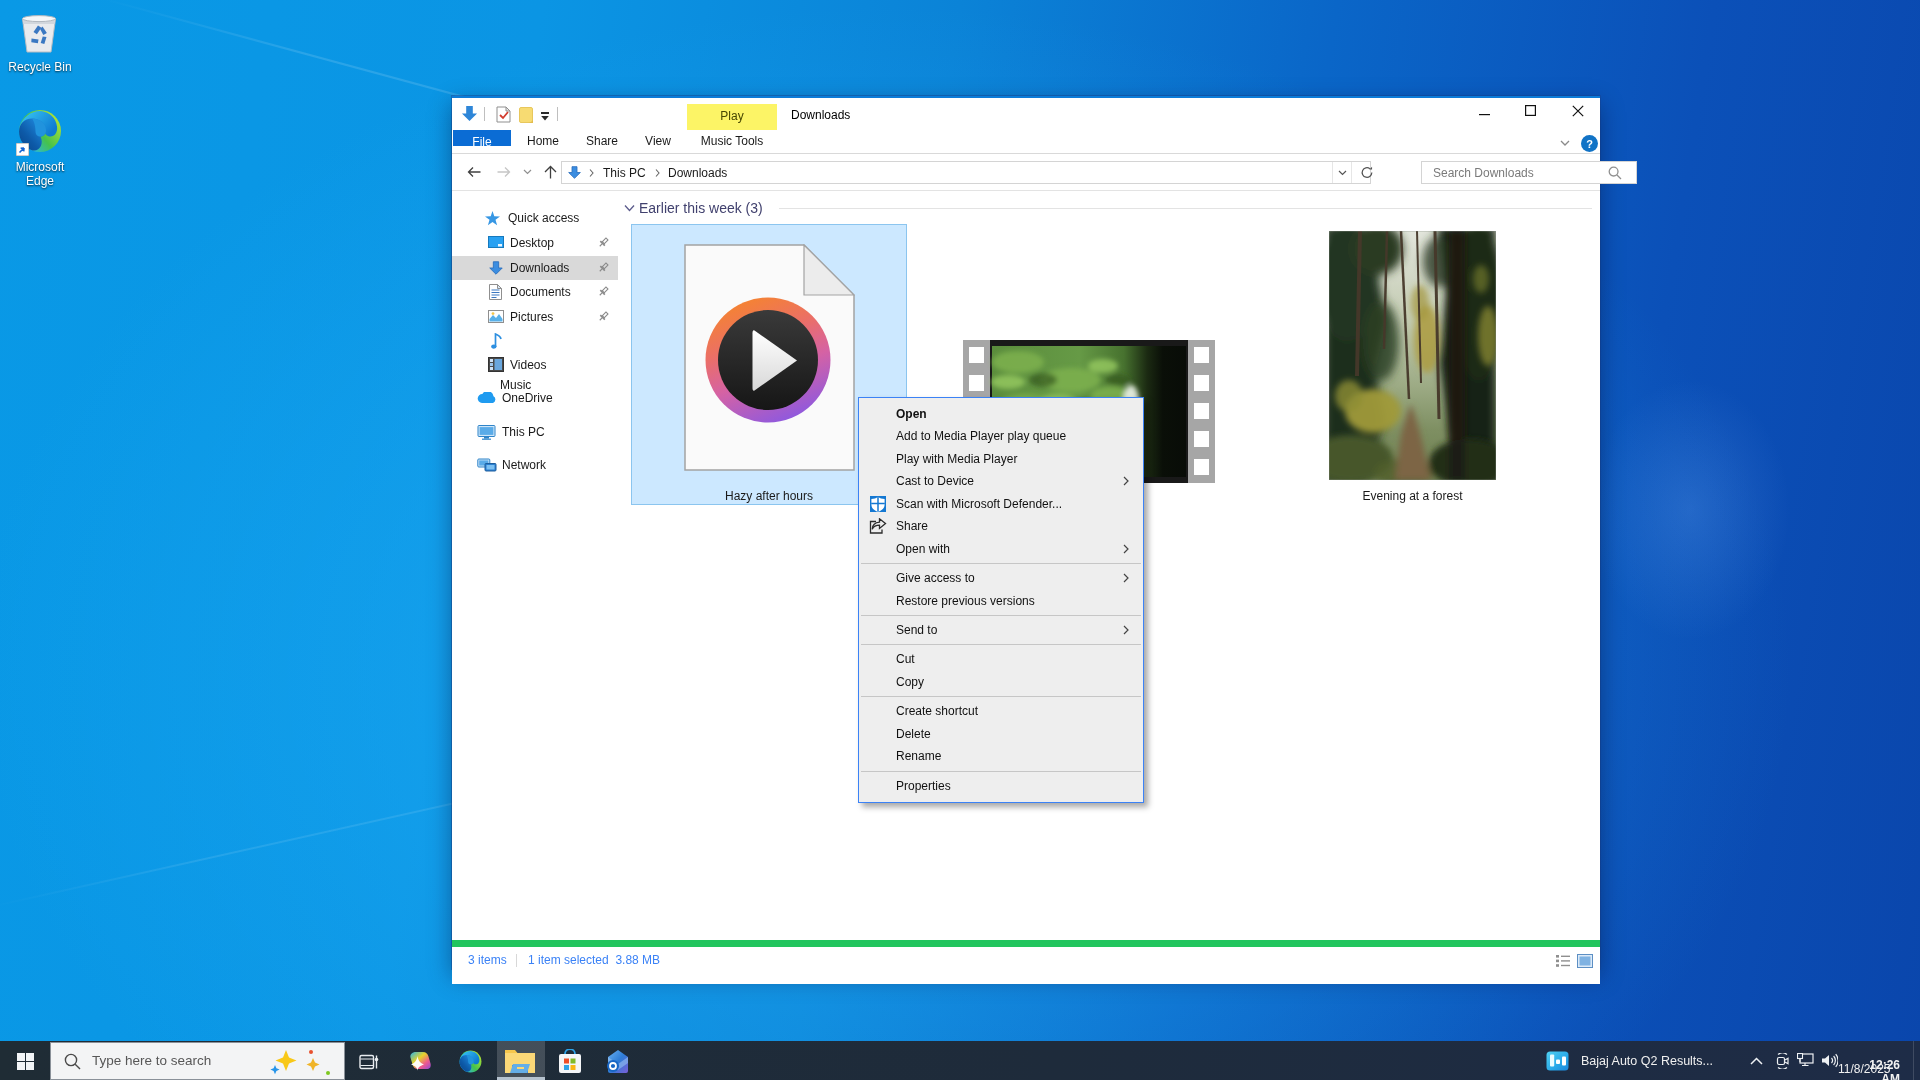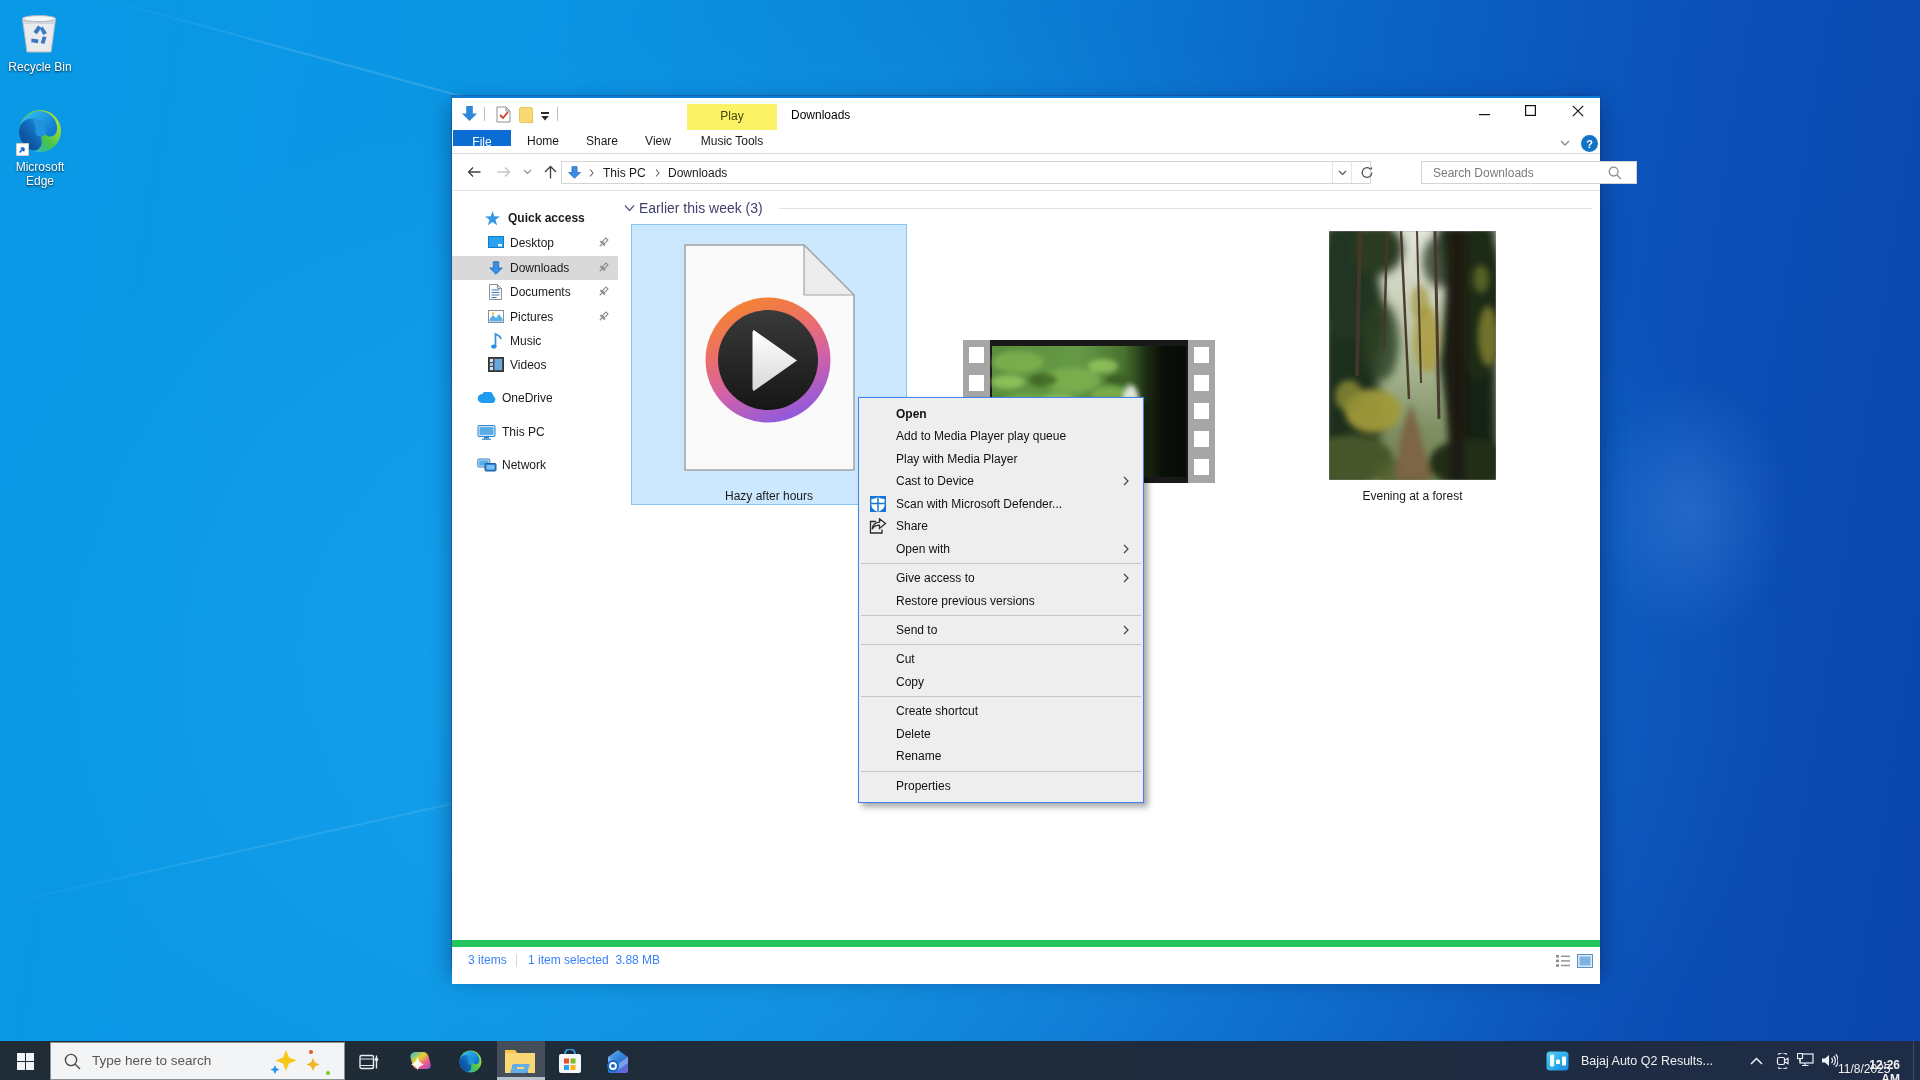--- a/index.html
+++ b/index.html
@@ -183,21 +183,21 @@
           <path d="M9 9 L13 13" stroke="#909090" stroke-width="1.3"></path>
         </svg>
       </div>
     </div>
     <div id="mainarea">
       <div id="sidebar">
         <div class="srow" style="top:15px;">
           <svg class="sicon" style="left:33px; top:5px;" width="15" height="15" viewBox="0 0 15 15">
             <path d="M7.5 0 L9.3 5.2 L15 5.4 L10.5 8.8 L12.1 14.2 L7.5 11 L2.9 14.2 L4.5 8.8 L0 5.4 L5.7 5.2 Z" fill="#3797e4"></path>
           </svg>
-          <div class="txt" style="left:56px;font-weight:bold;">Quick access</div>
+          <div class="txt" style="left:56px;">Quick access</div>
         </div>
         <div class="srow" style="top:40px;">
           <svg class="sicon" style="left:36px; top:5px;" width="16" height="14" viewBox="0 0 16 14">
             <rect x="0.5" y="0.5" width="15" height="11" fill="#28a1f2" stroke="#1679bd"></rect>
             <rect x="10" y="8" width="4" height="2.5" fill="#fff" opacity=".9"></rect>
           </svg>
           <div class="txt" style="left:58px;">Desktop</div>
           <svg class="sicon" style="left:146px; top:6px;" width="12" height="12" viewBox="0 0 12 12">
             <g transform="rotate(45 6 5)" fill="none" stroke="#8a8a8a" stroke-width="1.1">
               <rect x="4.6" y="0.8" width="2.8" height="5.2"></rect>
@@ -247,21 +247,21 @@
               <line x1="2.8" y1="7" x2="9.2" y2="7" stroke-width="1.6"></line>
               <line x1="6" y1="7.8" x2="6" y2="11"></line>
             </g>
           </svg>
         </div>
         <div class="srow" style="top:138px;">
           <svg class="sicon" style="left:39px; top:4px;" width="12" height="16" viewBox="0 0 12 16">
             <path d="M4.5 13.5 V1 c2.5 1 5 2 5.5 5" stroke="#2d8fe0" stroke-width="1.7" fill="none"></path>
             <ellipse cx="2.9" cy="13.6" rx="2.7" ry="2.1" fill="#2d8fe0"></ellipse>
           </svg>
-          <div class="txt" style="left:58px;">Music</div>
+          <div class="txt" style="left:48px;margin-top:44px;">Music</div>
         </div>
         <div class="srow" style="top:162px;">
           <svg class="sicon" style="left:36px; top:4px;" width="16" height="15" viewBox="0 0 16 15">
             <rect x="0.5" y="0.5" width="15" height="14" fill="#4a4a4a" stroke="#333"></rect>
             <rect x="2" y="2" width="3" height="3" fill="#cfe3f7"></rect>
             <rect x="2" y="6" width="3" height="3" fill="#9ec7ee"></rect>
             <rect x="2" y="10" width="3" height="3" fill="#cfe3f7"></rect>
             <rect x="6.5" y="2" width="7.5" height="11" fill="#6aa7de"></rect>
           </svg>
           <div class="txt" style="left:58px;">Videos</div>

